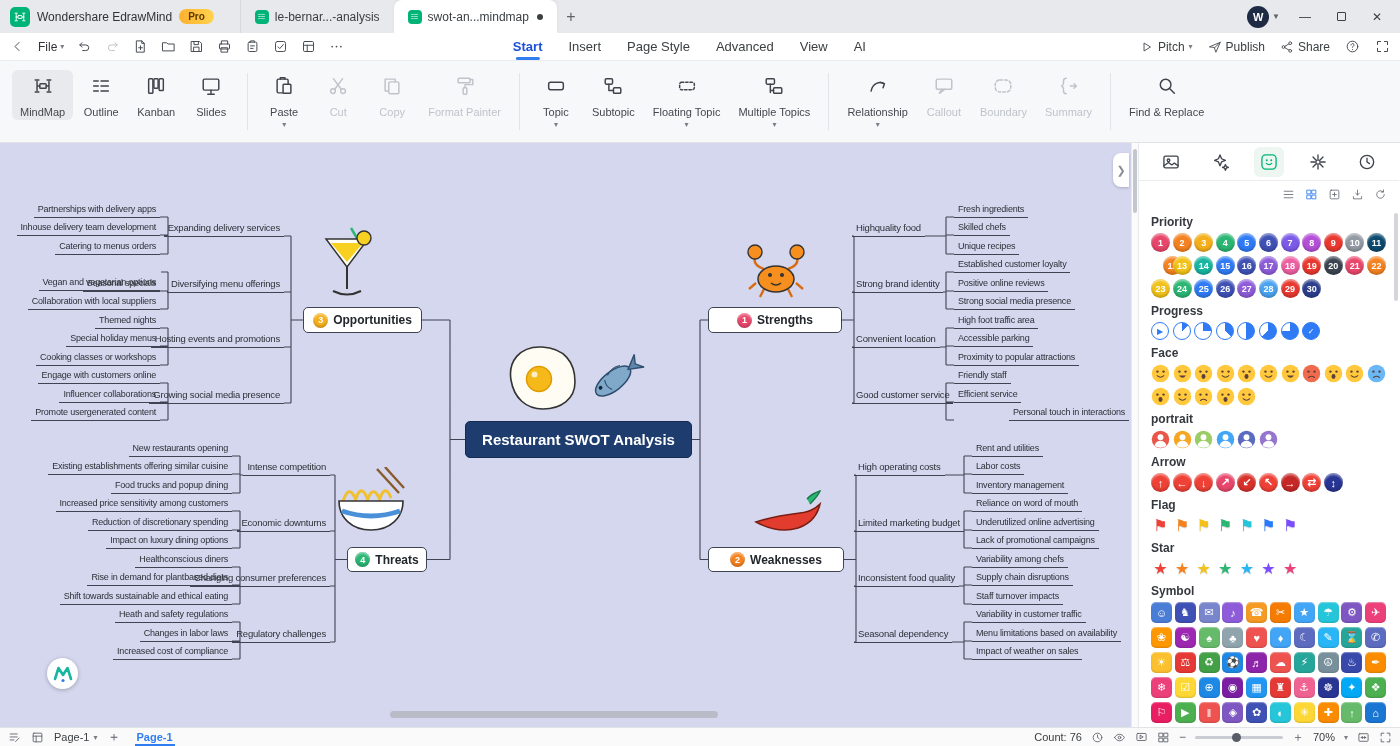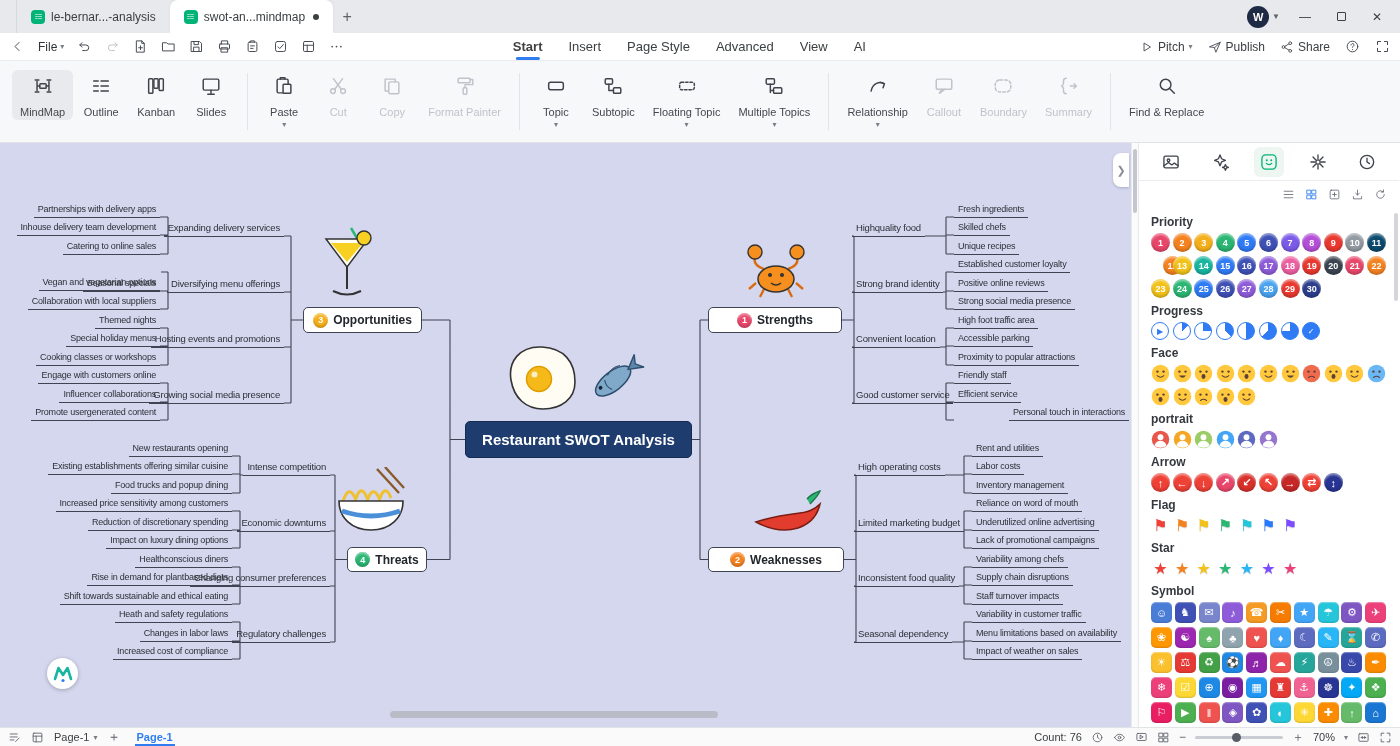--- a/index.html
+++ b/index.html
@@ -30,21 +30,21 @@
 
   
   .menubar { height:28px; background:#fff; display:flex; align-items:center; border-bottom:1px solid #ececf0; padding:0 10px; position:relative; }
   .mb-left { display:flex; align-items:center; gap:13px; }
   .mbi { display:inline-flex; align-items:center; color:#4a4e55; cursor:pointer; }
   .mbi svg { width:15px; height:15px; }
   .mbi.dis { color:#c0c3c9; }
   .mb-file { font-size:12px; color:#2f3237; cursor:pointer; display:flex; align-items:center; gap:3px; }
   .mb-tabs { position:absolute; left:50%; transform:translateX(-53%); display:flex; gap:26px; height:100%; align-items:center; }
   .mbtab { font-size:13px; color:#3c4043; cursor:pointer; position:relative; height:100%; display:flex; align-items:center; }
-  .mbtab.active { color:#404040; font-weight:bold; }
+  .mbtab.active { color:#1d4ed8; font-weight:bold; }
   .mbtab.active:after { content:""; position:absolute; left:10%; right:10%; bottom:0; height:3px; border-radius:2px; background:#2f7df0; }
   .mb-right { margin-left:auto; display:flex; align-items:center; gap:15px; }
   .mb-btn { display:inline-flex; align-items:center; gap:4px; font-size:12px; color:#3c4043; cursor:pointer; }
   .mb-btn svg { width:14px; height:14px; }
   .caret { font-size:8px; color:#7a7e87; }
 
   
   .ribbon { height:82px; background:#f7f8fa; border-bottom:1px solid #e2e3e7; display:flex; align-items:stretch; padding:0 6px; }
   .rgroup { display:flex; align-items:flex-start; padding:9px 6px 0 6px; gap:2px; }
   .rdiv { width:1px; background:#e3e4e8; margin:12px 4px; }
@@ -113,20 +113,30 @@
   .zoomtrack { width:88px; height:3px; background:#c9ccd3; border-radius:2px; position:relative; cursor:pointer; }
   .zoomthumb { position:absolute; top:-3px; left:42%; width:9px; height:9px; border-radius:50%; background:#585c66; }
   .zbtn { cursor:pointer; color:#5a5e66; font-size:12px; }
 </style>
 </head>
 <body>
 
 <div id="app">
 
   <header class="titlebar">
+    <div class="tb-left">
+      <span class="logo">
+          <svg viewBox="0 0 24 24" fill="none" stroke="currentColor" stroke-width="1.6" stroke-linecap="round" stroke-linejoin="round">
+            <rect x="8.5" y="9.5" width="7" height="5" rx="1"></rect>
+            <path d="M8.5 12H5.5M15.5 12h3M5.5 12V7M5.5 12v5M18.5 12V7M18.5 12v5M3.5 5.5h4M3.5 18.5h4M16.5 5.5h4M16.5 18.5h4"></path>
+          </svg>
+        </span>
+      <span class="appname">Wondershare EdrawMind</span>
+      <span class="pro">Pro</span>
+    </div>
     <div class="doc-tabs" id="docTabs">
         <div class="doctab">
           <span class="dticon">
             <svg viewBox="0 0 24 24" fill="none" stroke="currentColor" stroke-width="1.6" stroke-linecap="round" stroke-linejoin="round">
               <path d="M4 6.5h5M4 12h5M4 17.5h5M12 6.5h8M12 12h8M12 17.5h8"></path>
             </svg>
           </span>
           <span>le-bernar...-analysis</span>
         </div>
         <div class="doctab active">
@@ -438,21 +448,21 @@
           </svg>
       </div>
     <div class="node-central" style="left: 465px; top: 278px; width: 227px; height: 37px; background: rgb(30, 60, 110);">Restaurant SWOT Analysis</div>
         <div class="node-main" style="left: 303px; top: 164px; width: 119px; height: 26px;">
           <span class="pri" style="background: rgb(245, 175, 27);">3</span>
           <span class="mlabel">Opportunities</span>
         </div>
         <div class="node-line sub" style="top: 77.45px; right: 847px;">Expanding delivery services</div>
         <div class="node-line leaf" style="top: 59px; right: 971px;">Partnerships with delivery apps</div>
         <div class="node-line leaf" style="top: 77.45px; right: 971px;">Inhouse delivery team development</div>
-        <div class="node-line leaf" style="top: 95.9px; right: 971px;">Catering to online sales</div>
+        <div class="node-line leaf" style="top: 95.9px; right: 971px;">Catering to menus orders</div>
         <div class="node-line sub" style="top: 132.8px; right: 847px;">Diversifying menu offerings</div>
         <div class="node-line leaf" style="top: 114.35px; right: 971px; margin-top: 18px;">Vegan and vegetarian options</div>
         <div class="node-line leaf" style="top: 132.8px; right: 971px;">Seasonal specials</div>
         <div class="node-line leaf" style="top: 151.25px; right: 971px;">Collaboration with local suppliers</div>
         <div class="node-line sub" style="top: 188.15px; right: 847px;">Hosting events and promotions</div>
         <div class="node-line leaf" style="top: 169.7px; right: 971px;">Themed nights</div>
         <div class="node-line leaf" style="top: 188.15px; right: 971px;">Special holiday menus</div>
         <div class="node-line leaf" style="top: 206.6px; right: 971px;">Cooking classes or workshops</div>
         <div class="node-line sub" style="top: 243.5px; right: 847px;">Growing social media presence</div>
         <div class="node-line leaf" style="top: 225.05px; right: 971px;">Engage with customers online</div>

